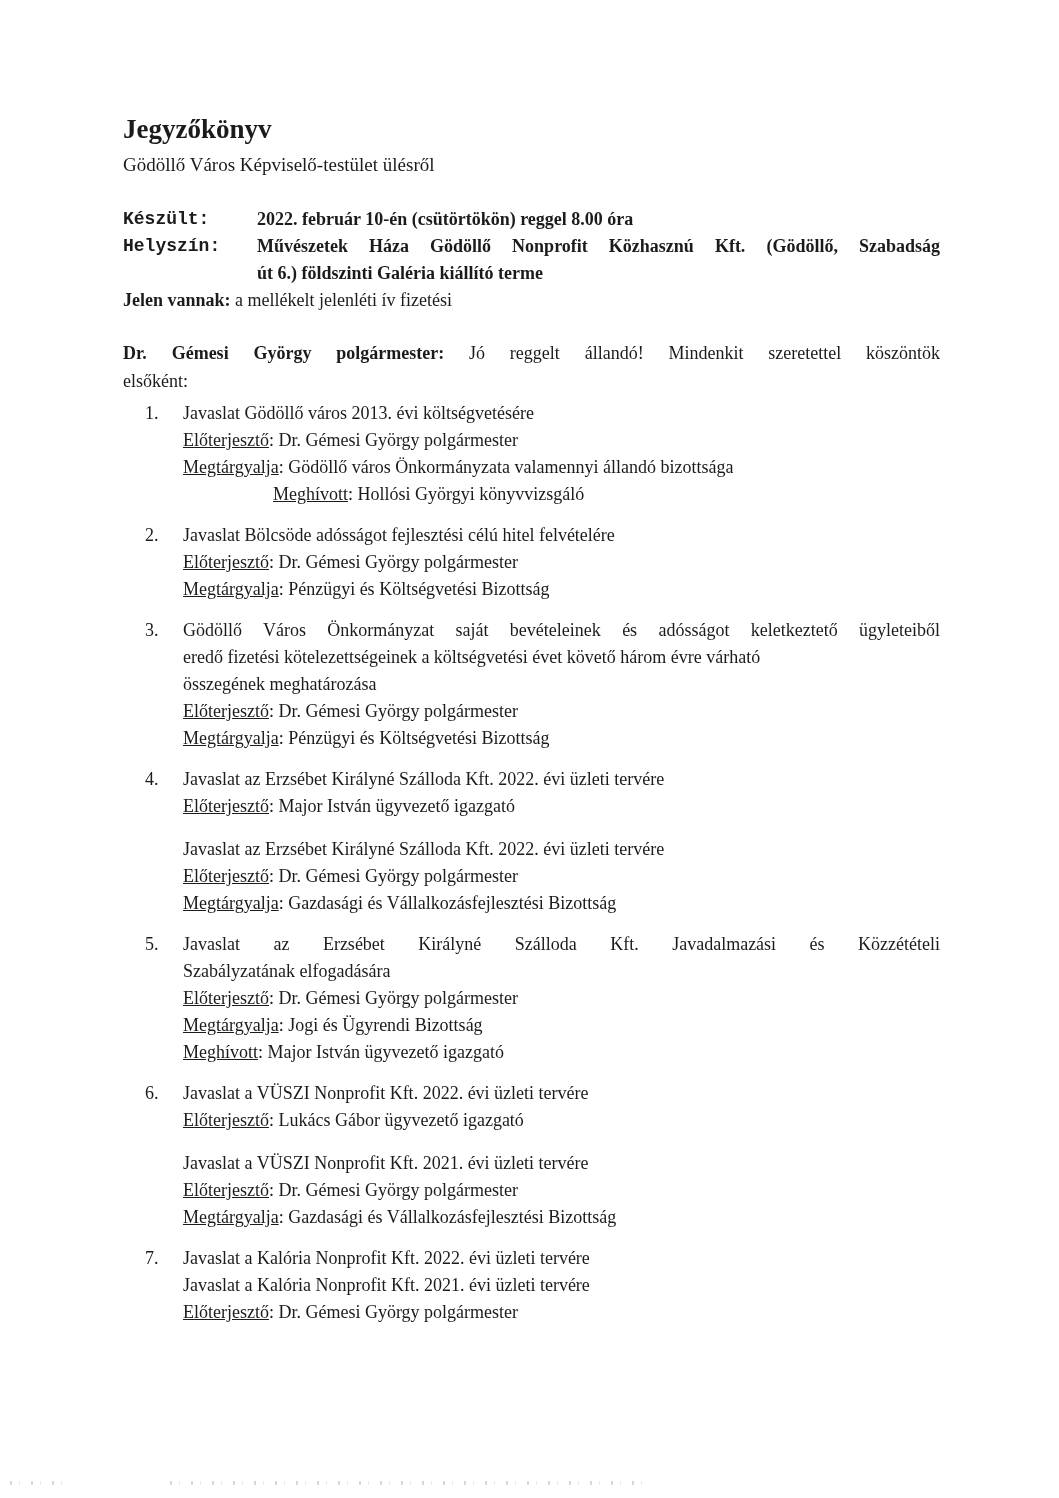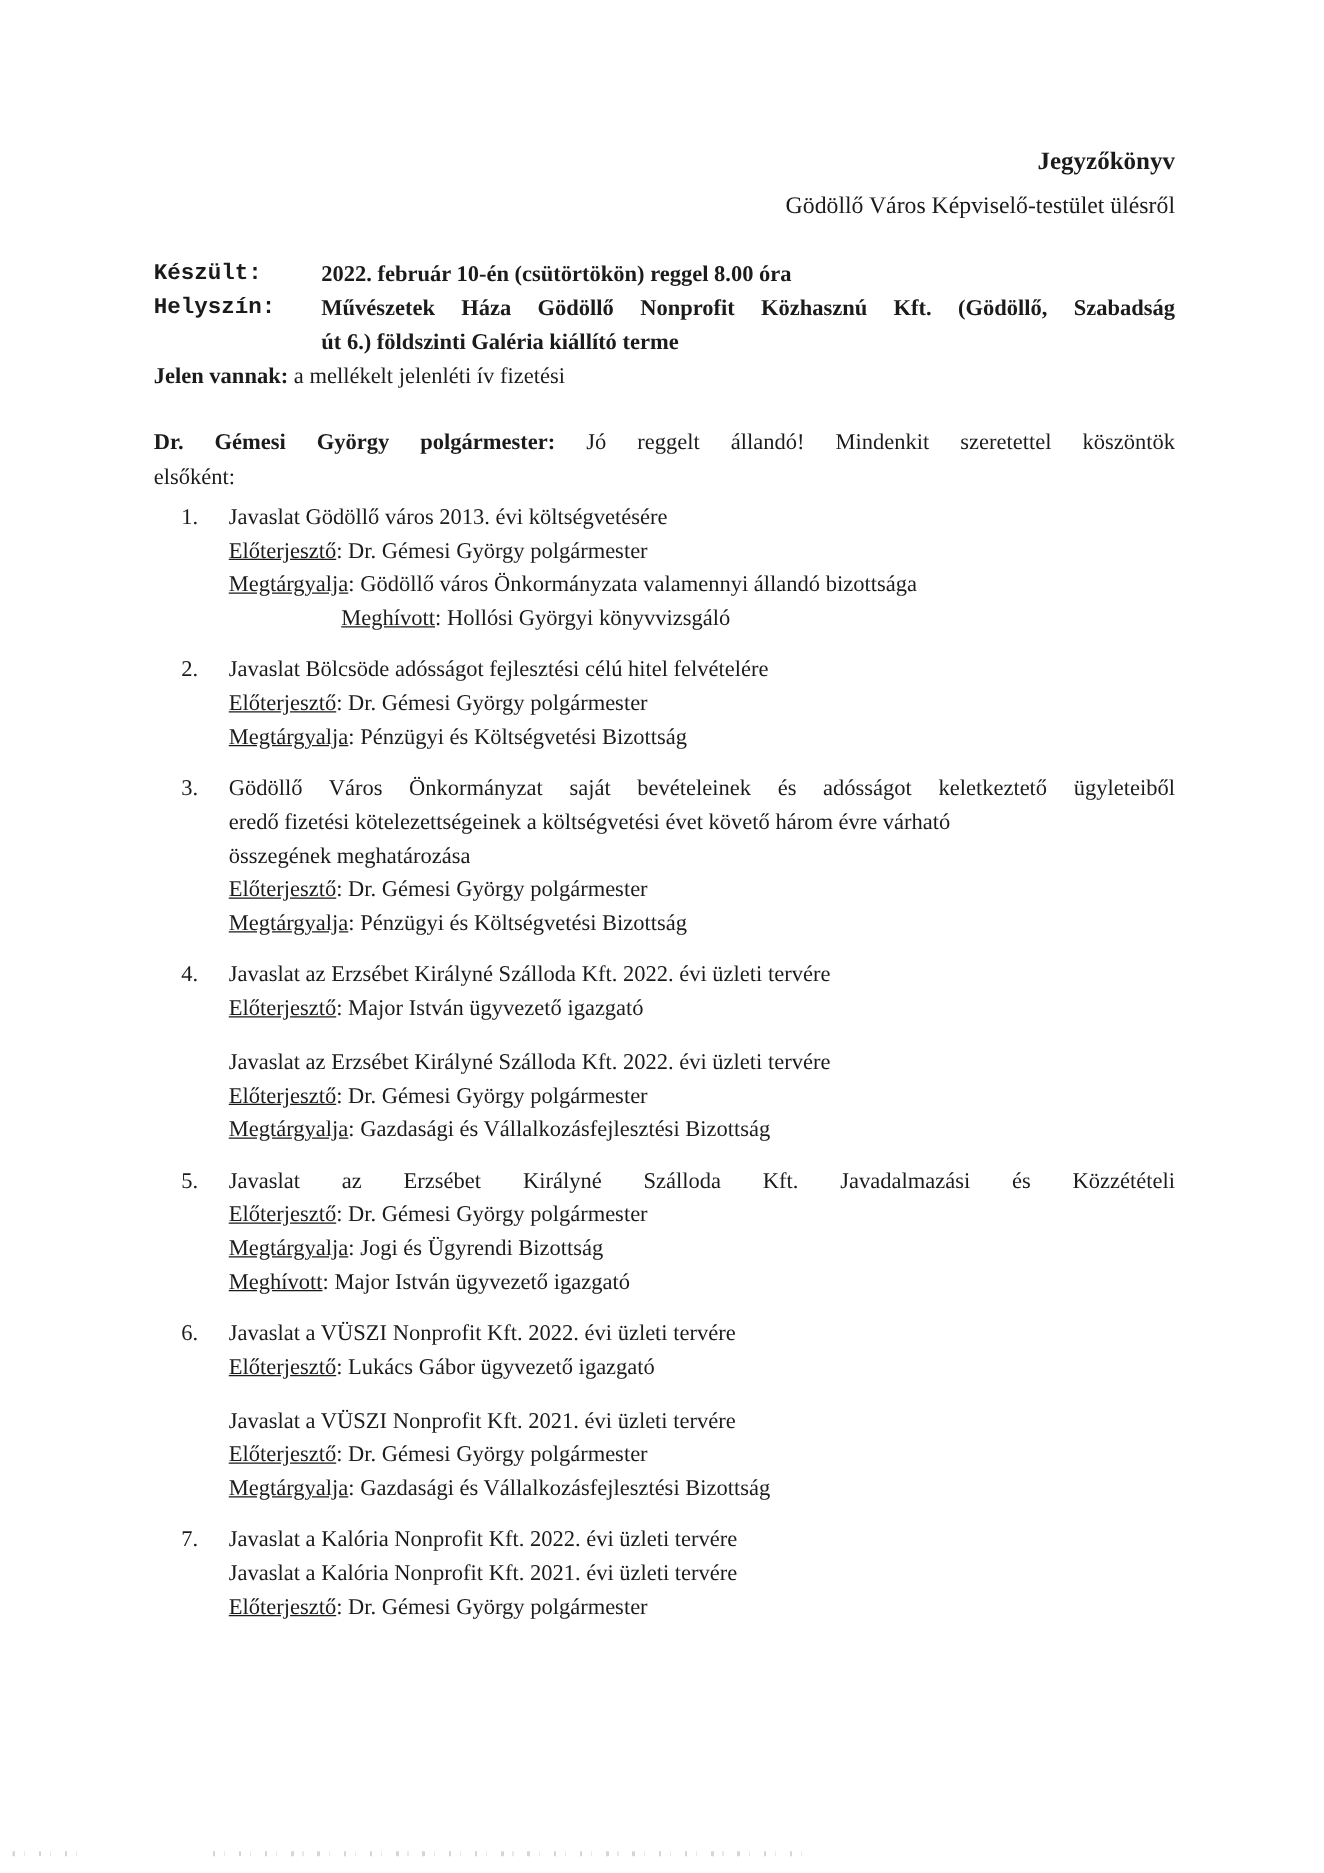--- a/index.html
+++ b/index.html
@@ -7,27 +7,27 @@
     width: 1059px; height: 1498px;
     background: #ffffff;
     color: #1b1b1b;
     font-family: "Liberation Serif", "DejaVu Serif", serif;
     position: relative;
     overflow: hidden;
   }
   .page { padding: 118px 119px 0 123px; }
 
   .doc-title {
-    text-align: right;
+    text-align: left;
     font-weight: bold;
-    font-size: 20px;
+    font-size: 27px;
     line-height: 22px;
   }
   .doc-subtitle {
-    text-align: right;
+    text-align: left;
     font-size: 19px;
     line-height: 22px;
     margin-top: 14px;
   }
 
   .meta { margin-top: 30px; font-size: 18px; line-height: 27px; }
   .meta-row { display: flex; }
   .meta-label { flex: none; width: 134px; font-weight: bold; font-family: Liberation Mono, monospace; }
   .meta-value { flex: 1; font-weight: bold; }
   .meta-value .jl { text-align: justify; text-align-last: justify; }
@@ -139,20 +139,21 @@
           </div>
           <div class="labeled"><span class="u">Előterjesztő</span>: Dr. Gémesi György polgármester</div>
           <div class="labeled"><span class="u">Megtárgyalja</span>: Gazdasági és Vállalkozásfejlesztési Bizottság</div>
         </div>
       </div>
       <div class="agenda-item">
         <div class="agenda-num">5.</div>
         <div class="agenda-content">
           <div class="item-title">
             <div class="jl">Javaslat az Erzsébet Királyné Szálloda Kft. Javadalmazási és Közzétételi</div>
+            <div>Szabályzatának elfogadására</div>
           </div>
           <div class="labeled"><span class="u">Előterjesztő</span>: Dr. Gémesi György polgármester</div>
           <div class="labeled"><span class="u">Megtárgyalja</span>: Jogi és Ügyrendi Bizottság</div>
           <div class="labeled"><span class="u">Meghívott</span>: Major István ügyvezető igazgató</div>
         </div>
       </div>
       <div class="agenda-item">
         <div class="agenda-num">6.</div>
         <div class="agenda-content">
           <div class="item-title">

